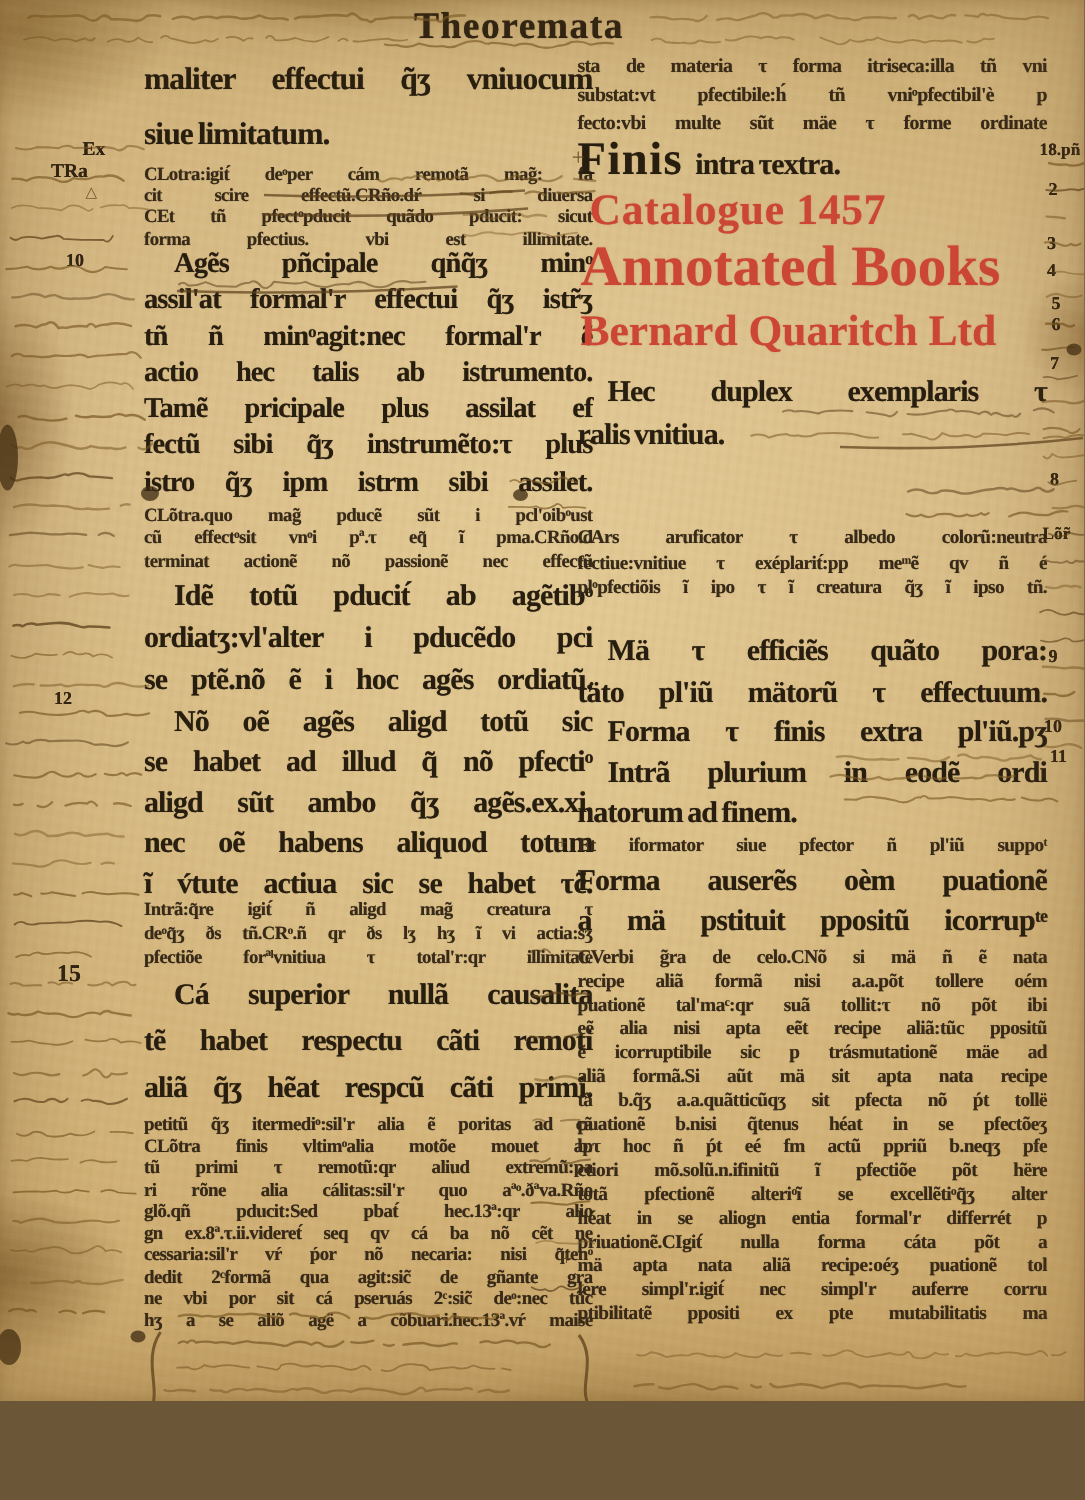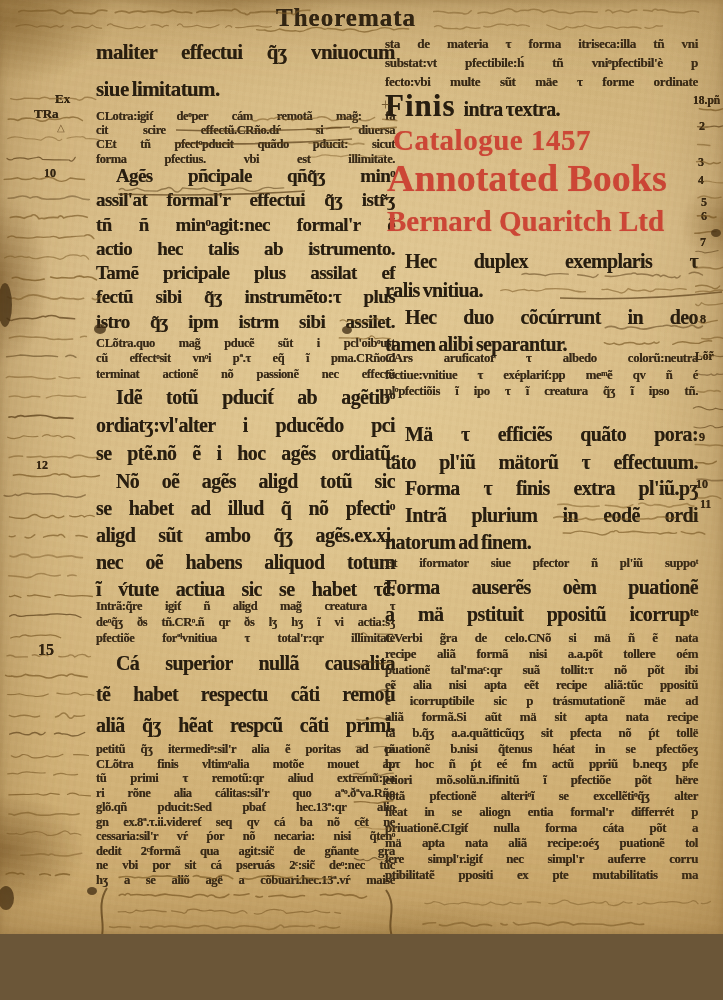--- a/index.html
+++ b/index.html
@@ -114,24 +114,20 @@
       <div class="para small" style="left: 385px; top: 34px; width: 313px; font-size: 13.2px; line-height: 19px;">
         <span class="ln">sta de materia τ forma itriseca:illa tñ vni</span>
         <span class="ln">substat:vt pfectibile:h́ tñ vniᵒpfectibil'è p</span>
         <span class="ln">fecto:vbi multe sũt mäe τ forme ordinate</span>
       </div>
       <div class="para large" style="left: 385px; top: 88px; width: 313px;"><span class="fbig">Finis</span><span class="frest">intra τextra.</span></div>
       <div class="para large indent" style="left: 385px; top: 247px; width: 313px; font-size: 20px; line-height: 29px;">
         <span class="ln">Hec duplex exemplaris τ</span>
         <span class="ln short">ralis vnitiua.</span>
       </div>
-      <div class="para large indent" style="left: 385px; top: 304px; width: 313px; font-size: 20px; line-height: 27px;">
-        <span class="ln">Hec duo cõcúrrunt in deo</span>
-        <span class="ln short">tamen alibi separantur.</span>
-      </div>
       <div class="para small" style="left: 385px; top: 350px; width: 313px; font-size: 12.8px; line-height: 16.6px;">
         <span class="ln">CArs aruficator τ albedo colorũ:neutra</span>
         <span class="ln">fectiue:vnitiue τ exéplarit́:pp meᵐẽ qv ñ é</span>
         <span class="ln">plᵒpfectiõis ĩ ipo τ ĩ creatura q̃ʒ ĩ ipso tñ.</span>
       </div>
       <div class="para large indent" style="left: 385px; top: 420px; width: 313px; font-size: 20px; line-height: 28px;">
         <span class="ln">Mä τ efficiẽs quãto pora:</span>
         <span class="ln">täto pl'iũ mätorũ τ effectuum.</span>
       </div>
       <div class="para large indent" style="left: 385px; top: 475px; width: 313px; font-size: 20px; line-height: 27px;">

